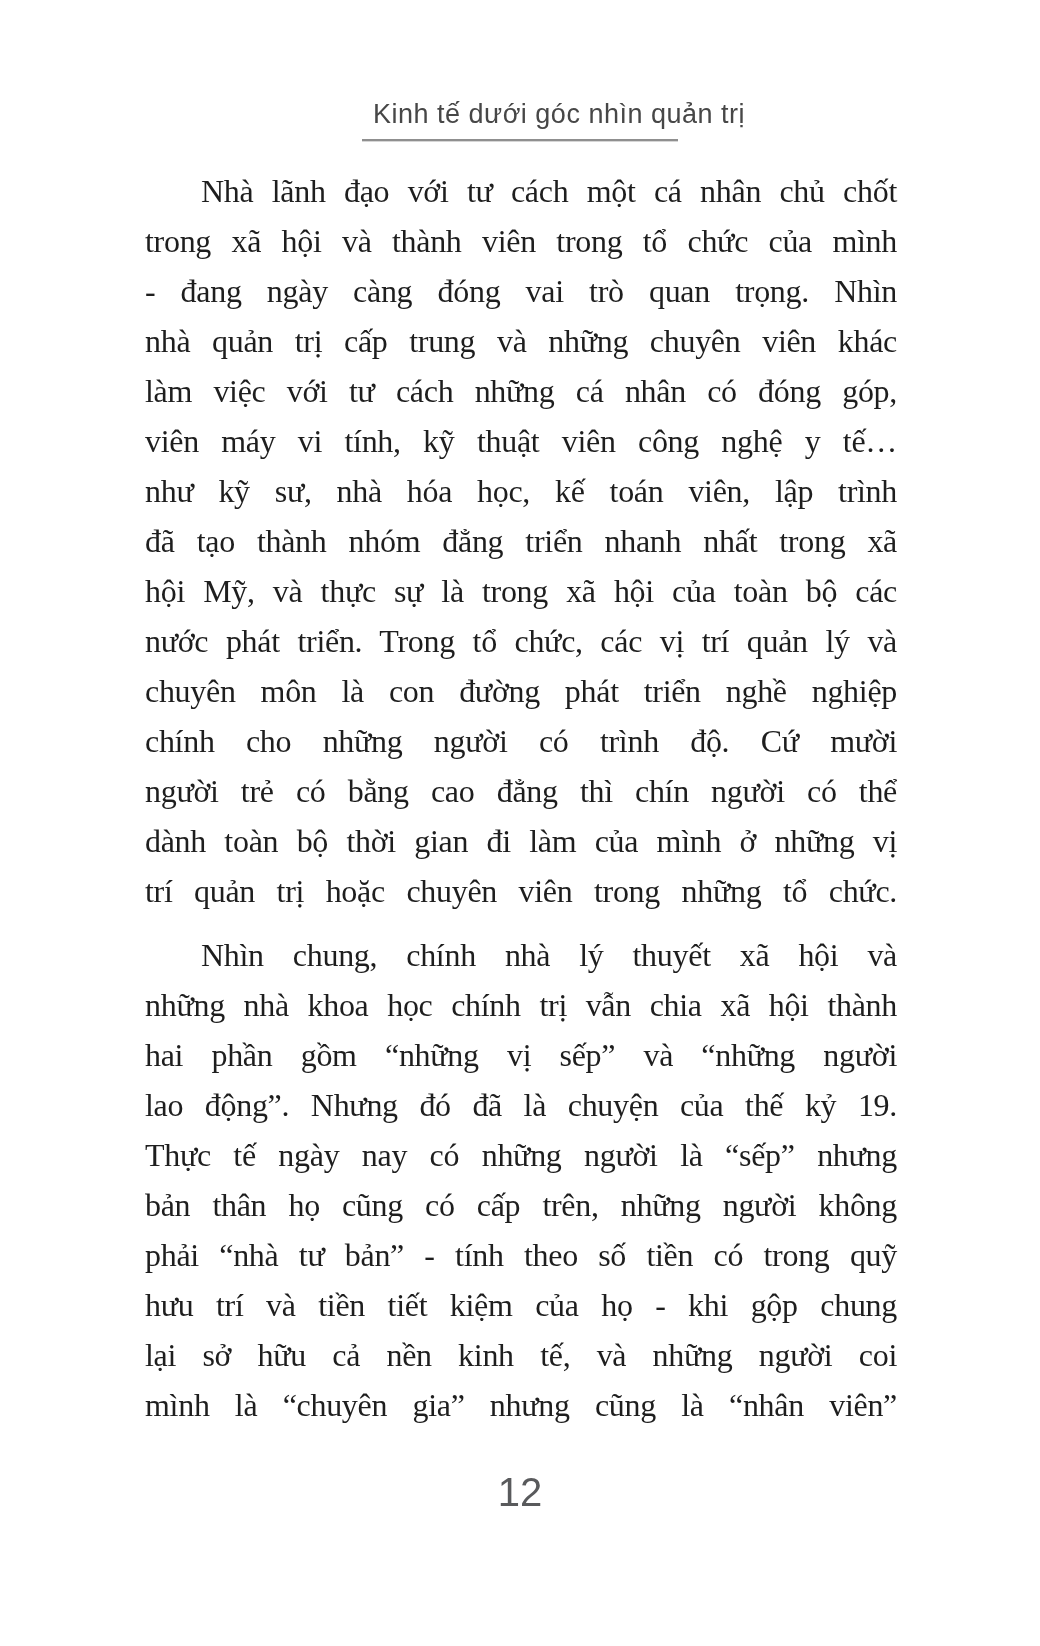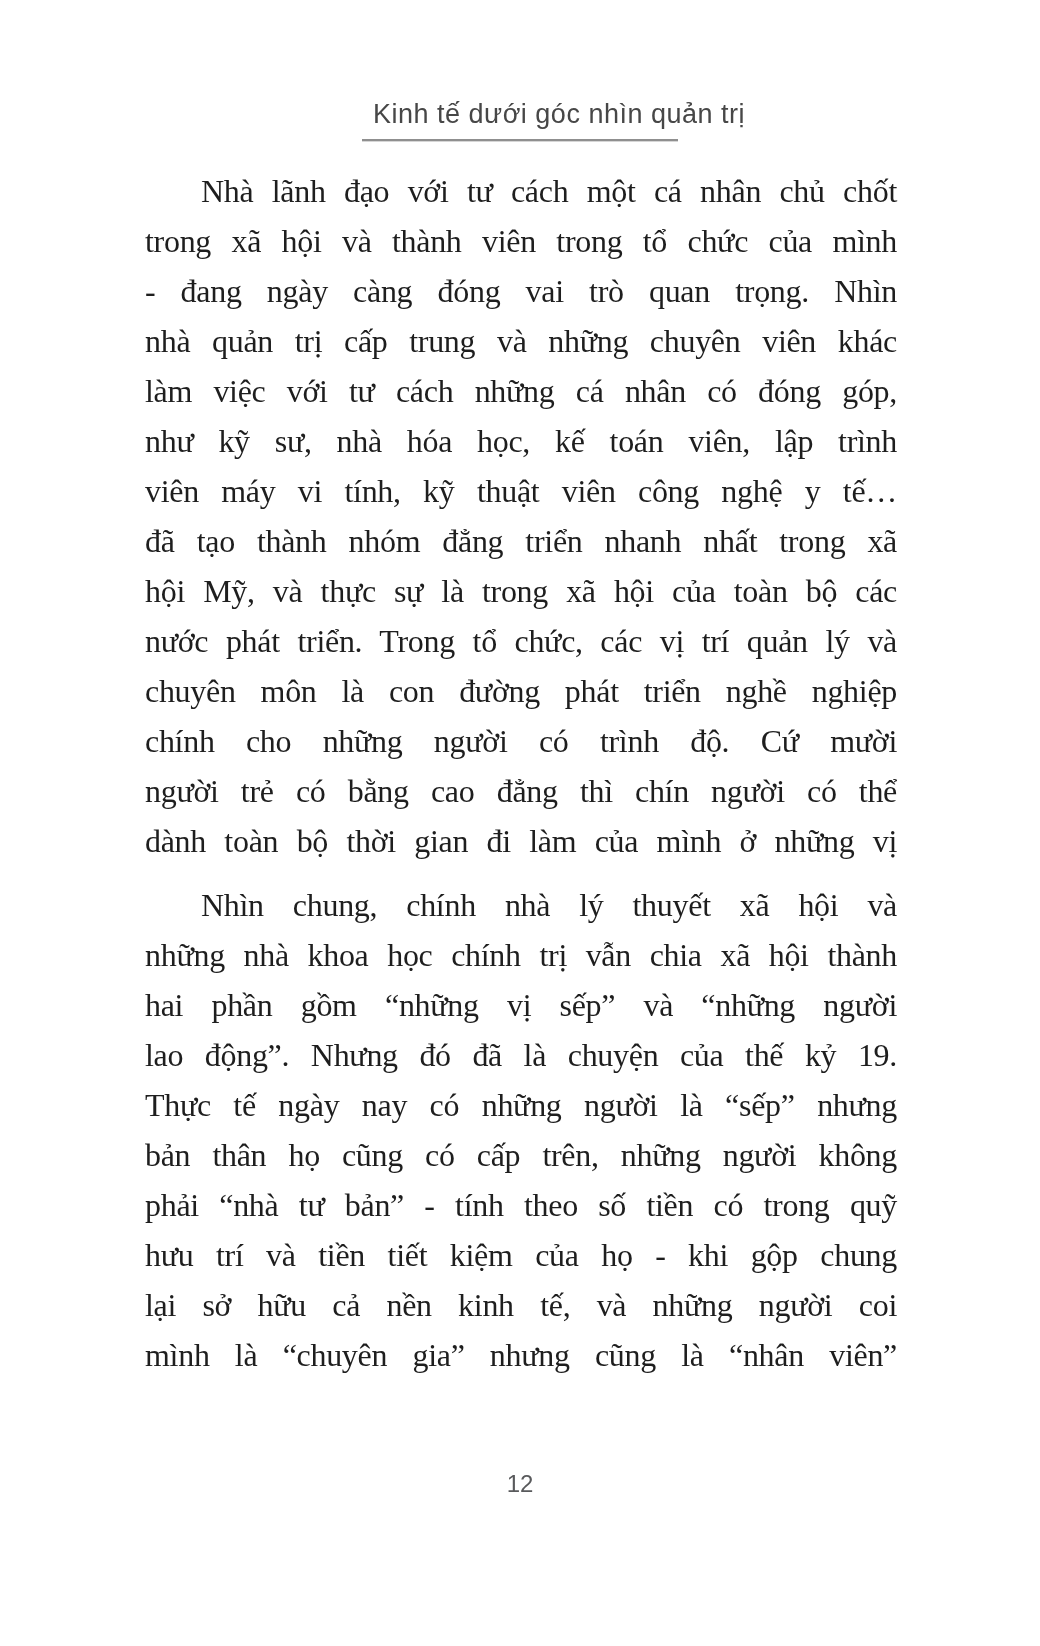--- a/index.html
+++ b/index.html
@@ -62,21 +62,21 @@
     text-indent: 56px;
   }
   
   .page-number {
     position: absolute;
     top: 1470px;
     left: 0;
     width: 100%;
     text-align: center;
     font-family: "Liberation Sans", sans-serif;
-    font-size: 24px;
+    font-size: 40px;
     color: #595a5c;
   }
 </style>
 </head>
 <body>
 
 <div class="page">
 
   <div class="running-head">Kinh tế dưới góc nhìn quản trị</div>
 
@@ -89,38 +89,39 @@
         <div class="line">Nhà lãnh đạo với tư cách một cá nhân chủ chốt</div>
 
         <div class="line">trong xã hội và thành viên trong tổ chức của mình</div>
 
         <div class="line">- đang ngày càng đóng vai trò quan trọng. Nhìn</div>
 
         <div class="line">nhà quản trị cấp trung và những chuyên viên khác</div>
 
         <div class="line">làm việc với tư cách những cá nhân có đóng góp,</div>
 
+        <div class="line">viên máy vi tính, kỹ thuật viên công nghệ y tế…</div>
+
         <div class="line">như kỹ sư, nhà hóa học, kế toán viên, lập trình</div>
-
-        <div class="line">viên máy vi tính, kỹ thuật viên công nghệ y tế…</div>
 
         <div class="line">đã tạo thành nhóm đẳng triển nhanh nhất trong xã</div>
 
         <div class="line">hội Mỹ, và thực sự là trong xã hội của toàn bộ các</div>
 
         <div class="line">nước phát triển. Trong tổ chức, các vị trí quản lý và</div>
 
         <div class="line">chuyên môn là con đường phát triển nghề nghiệp</div>
 
         <div class="line">chính cho những người có trình độ. Cứ mười</div>
 
         <div class="line">người trẻ có bằng cao đẳng thì chín người có thể</div>
 
         <div class="line">dành toàn bộ thời gian đi làm của mình ở những vị</div>
 
+        <div class="line">trí quản trị hoặc chuyên viên trong những tổ chức.</div>
       </div>
 
     <div class="para">
 
         <div class="line">Nhìn chung, chính nhà lý thuyết xã hội và</div>
 
         <div class="line">những nhà khoa học chính trị vẫn chia xã hội thành</div>
 
         <div class="line">hai phần gồm “những vị sếp” và “những người</div>
 

